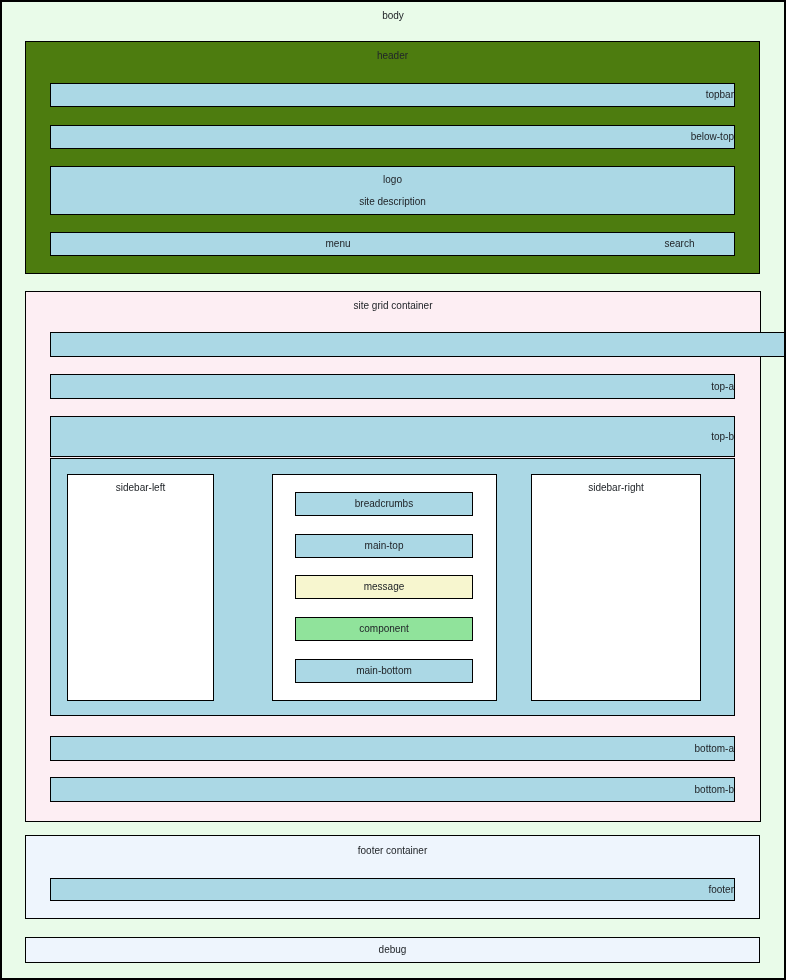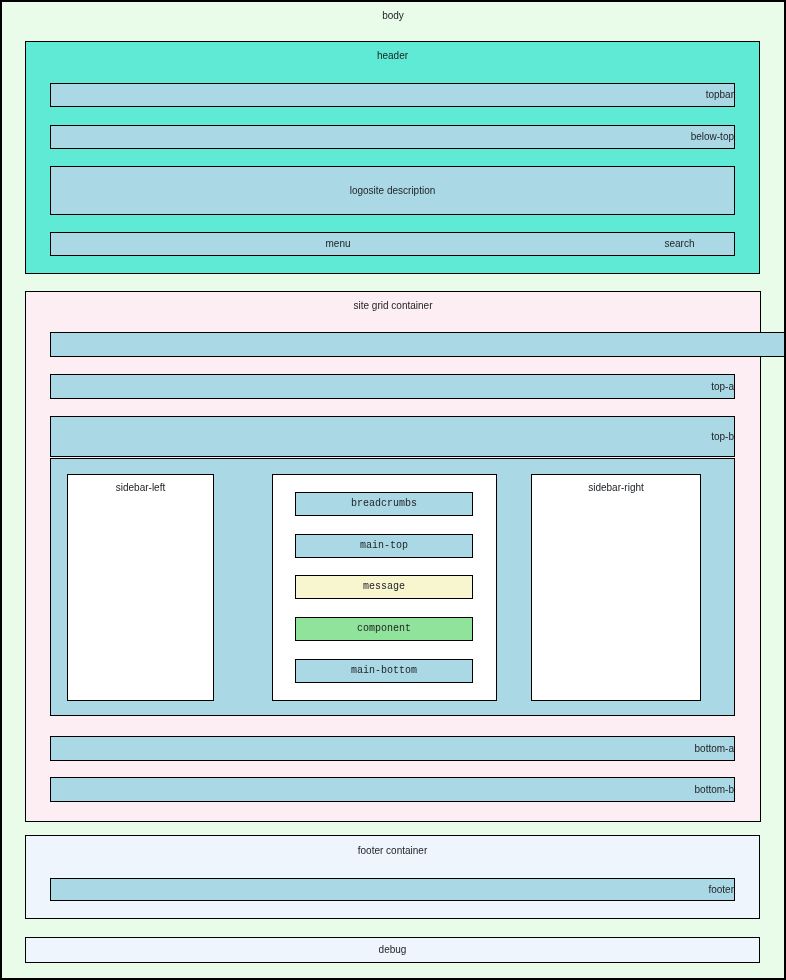--- a/index.html
+++ b/index.html
@@ -31,26 +31,26 @@
     position: absolute;
     border: 1px solid #000;
     background: #abd8e5;
     display: flex;
     align-items: center;
     justify-content: flex-end;
     line-height: 1;
   }
 
   
-  .header-box   { left: 23px; top: 39px;  width: 735px; height: 233px; background: #5eead4; }
+  .header-box   { left: 23px; top: 39px;  width: 735px; height: 233px; background: #4d7c0f; }
   .header-lbl   { top: 6px; }
   .topbar-bar   { left: 24px; top: 41px;  width: 685px; height: 24px; }
   .belowtop-bar { left: 24px; top: 83px;  width: 685px; height: 24px; }
   .logo-box     { left: 24px; top: 124px; width: 685px; height: 49px; background: #abd8e5;
-                  display: flex; flex-direction: row; align-items: center;
+                  display: flex; flex-direction: column; align-items: center;
                   justify-content: center; line-height: 22px; }
   .menu-bar     { left: 24px; top: 190px; width: 685px; height: 24px; padding: 0; }
   .menu-cell    { flex: 0 0 574px; display: flex; align-items: center; justify-content: center; height: 100%; }
   .search-cell  { flex: 1 1 auto;  display: flex; align-items: center; justify-content: center; height: 100%; }
 
   
   .grid-box   { left: 23px; top: 289px; width: 736px; height: 531px; background: #fdeef3; }
   .grid-lbl   { top: 6px; }
   .banner-bar { left: 24px; top: 40px;  width: 781px; height: 25px; }
   .topa-bar   { left: 24px; top: 82px;  width: 685px; height: 25px; }
@@ -59,21 +59,21 @@
   .content-box { left: 24px; top: 166px; width: 685px; height: 258px; background: #abd8e5; }
 
   .white-box { position: absolute; border: 1px solid #000; background: #ffffff; }
   .sbleft-box  { left: 16px;  top: 15px; width: 147px; height: 227px; }
   .main-box    { left: 221px; top: 15px; width: 225px; height: 227px; }
   .sbright-box { left: 480px; top: 15px; width: 170px; height: 227px; }
   .sb-lbl { top: 5px; }
 
   .inner-bar { position: absolute; left: 22px; width: 178px; height: 24px;
                border: 1px solid #000; background: #abd8e5;
-               display: flex; align-items: center; justify-content: center; line-height: 1; font-family: Liberation Mono, monospace; }
+               display: flex; align-items: center; justify-content: center; line-height: 1; }
   .breadcrumbs-bar { top: 17px; }
   .maintop-bar     { top: 59px; }
   .message-bar     { top: 100px; background: #f7f6cf; }
   .component-bar   { top: 142px; background: #90e39b; }
   .mainbottom-bar  { top: 184px; }
 
   .bottoma-bar { left: 24px; top: 444px; width: 685px; height: 25px; }
   .bottomb-bar { left: 24px; top: 485px; width: 685px; height: 25px; }
 
   

